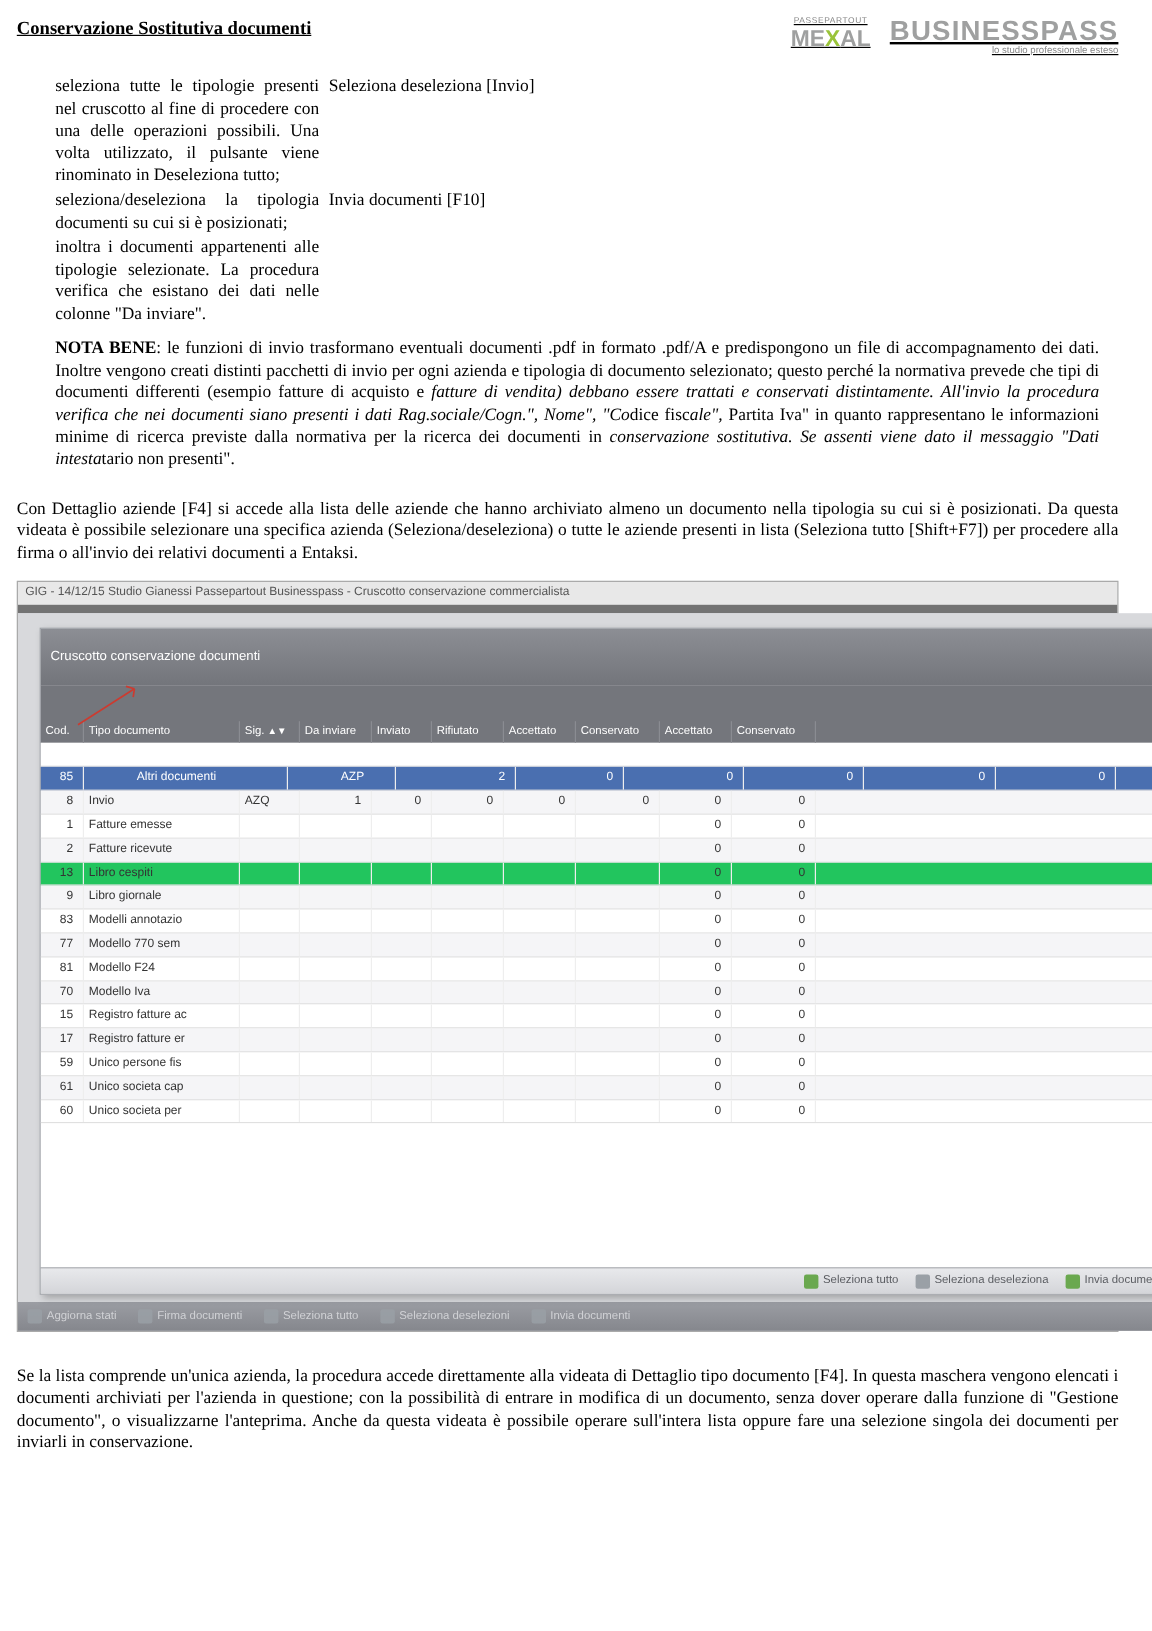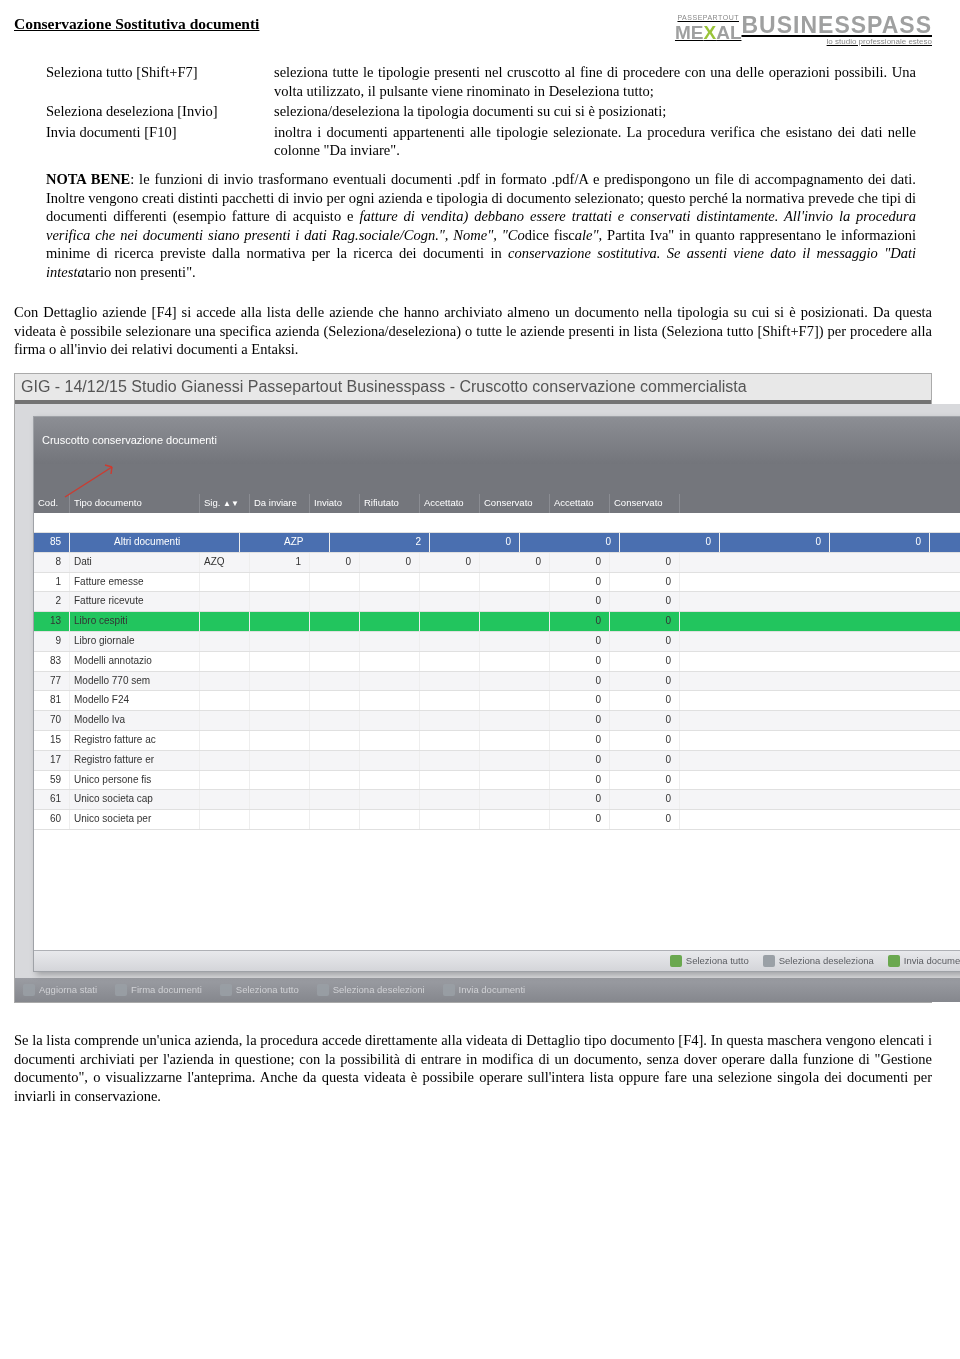--- a/index.html
+++ b/index.html
@@ -7,21 +7,21 @@
     font-size: 14.5px;
     color: #000;
     margin: 0;
     padding: 14px 28px 14px 14px;
     width: 960px;
     box-sizing: border-box;
     line-height: 1.28;
   }
   .page-header { display: flex; justify-content: space-between; align-items: flex-start; margin-bottom: 16px; text-decoration: underline; }
   .doc-title { font-weight: bold; font-size: 15.5px; }
-  .logos { display: flex; gap: 0; align-items: flex-start; }
+  .logos { display: flex; gap: 16px; align-items: flex-start; }
   .logo-mexal { text-align: center; font-family: Arial, sans-serif; }
   .logo-mexal .small { font-size: 7px; color: #888; letter-spacing: 0.5px; }
   .logo-mexal .big { font-size: 19px; font-weight: bold; color: #9fa0a0; line-height: 1; }
   .logo-mexal .big .x { color: #9ac43a; }
   .logo-bp { text-align: right; font-family: Arial, sans-serif; }
   .logo-bp .big { font-size: 23px; font-weight: bold; color: #9fa0a0; letter-spacing: 1px; line-height: 1; }
   .logo-bp .small { font-size: 8px; color: #888; }
 
   .indent-block { padding-left: 32px; padding-right: 16px; text-align: justify; }
   .def-grid { display: grid; grid-template-columns: 220px 1fr; column-gap: 8px; row-gap: 2px; margin-bottom: 10px; }
@@ -36,23 +36,23 @@
     border: 1px solid #aaa;
     font-family: Arial, Helvetica, sans-serif;
     font-size: 10px;
     color: #333;
     background: #d8d9dc;
     margin-top: 8px;
   }
   .win-titlebar {
     background: #e8e8e8;
     padding: 3px 6px;
-    font-size: 16px;
+    font-size: 10px;
     color: #555;
-    border-bottom: 4px solid #737373;
+    border-bottom: 7px solid #737373;
   }
   .win-body { display: flex; }
   .left-pane { flex: 1; background: #d8d9dc; }
   .panel {
     margin: 12px 8px 6px 18px;
     border: 1px solid #9fa2a7;
     box-shadow: 3px 3px 6px rgba(0,0,0,0.25);
     background: #e7e8ea;
   }
   .panel-header {
@@ -149,21 +149,20 @@
     </div>
     <div class="logo-bp">
       <div class="big">BUSINESSPASS</div>
       <div class="small">lo studio professionale esteso</div>
     </div>
   </div>
 </div>
 
 <div class="indent-block">
   <div class="def-grid">
-    <div class="def-term">Seleziona tutto [Shift+F7]</div>
     <div class="just">seleziona tutte le tipologie presenti nel cruscotto al fine di procedere con una delle operazioni possibili. Una volta utilizzato, il pulsante viene rinominato in Deseleziona tutto;</div>
     <div class="def-term">Seleziona deseleziona [Invio]</div>
     <div class="just">seleziona/deseleziona la tipologia documenti su cui si è posizionati;</div>
     <div class="def-term">Invia documenti [F10]</div>
     <div class="just">inoltra i documenti appartenenti alle tipologie selezionate. La procedura verifica che esistano dei dati nelle colonne "Da inviare".</div>
   </div>
 
   <div class="just nota">
     <strong>NOTA BENE</strong><span>: le funzioni di invio trasformano eventuali documenti .pdf in formato .pdf/A e predispongono un file di accompagnamento dei dati. Inoltre vengono creati distinti pacchetti di invio per ogni azienda e tipologia di documento selezionato; questo perché la normativa prevede che tipi di documenti differenti (esempio fatture di acquisto e </span><em>fatture di vendita) debbano essere trattati e conservati distintamente. All'invio la procedura verifica che nei documenti siano presenti i dati Rag.sociale/Cogn.", Nome", "Co</em><span>dice fisc</span><em>ale", </em><span>Partita Iva" in quanto rappresentano le informazioni minime di ricerca previste dalla normativa per la ricerca dei documenti in </span><em>conservazione sostitutiva. Se assenti viene dato il messaggio "Dati intesta</em><span>tario non presenti".</span>
   </div>
@@ -208,21 +207,21 @@
                 <div class="num">2</div>
                 <div class="num">0</div>
                 <div class="num">0</div>
                 <div class="num">0</div>
                 <div class="num">0</div>
                 <div class="num">0</div>
                 <div class="num">0</div>
               </div>
               <div class="grid-row alt">
                 <div class="num">8</div>
-                <div>Dati</div>
+                <div>Invio</div>
                 <div>AZQ</div>
                 <div class="num">1</div>
                 <div class="num">0</div>
                 <div class="num">0</div>
                 <div class="num">0</div>
                 <div class="num">0</div>
                 <div class="num">0</div>
                 <div class="num">0</div>
               </div>
               <div class="grid-row">

